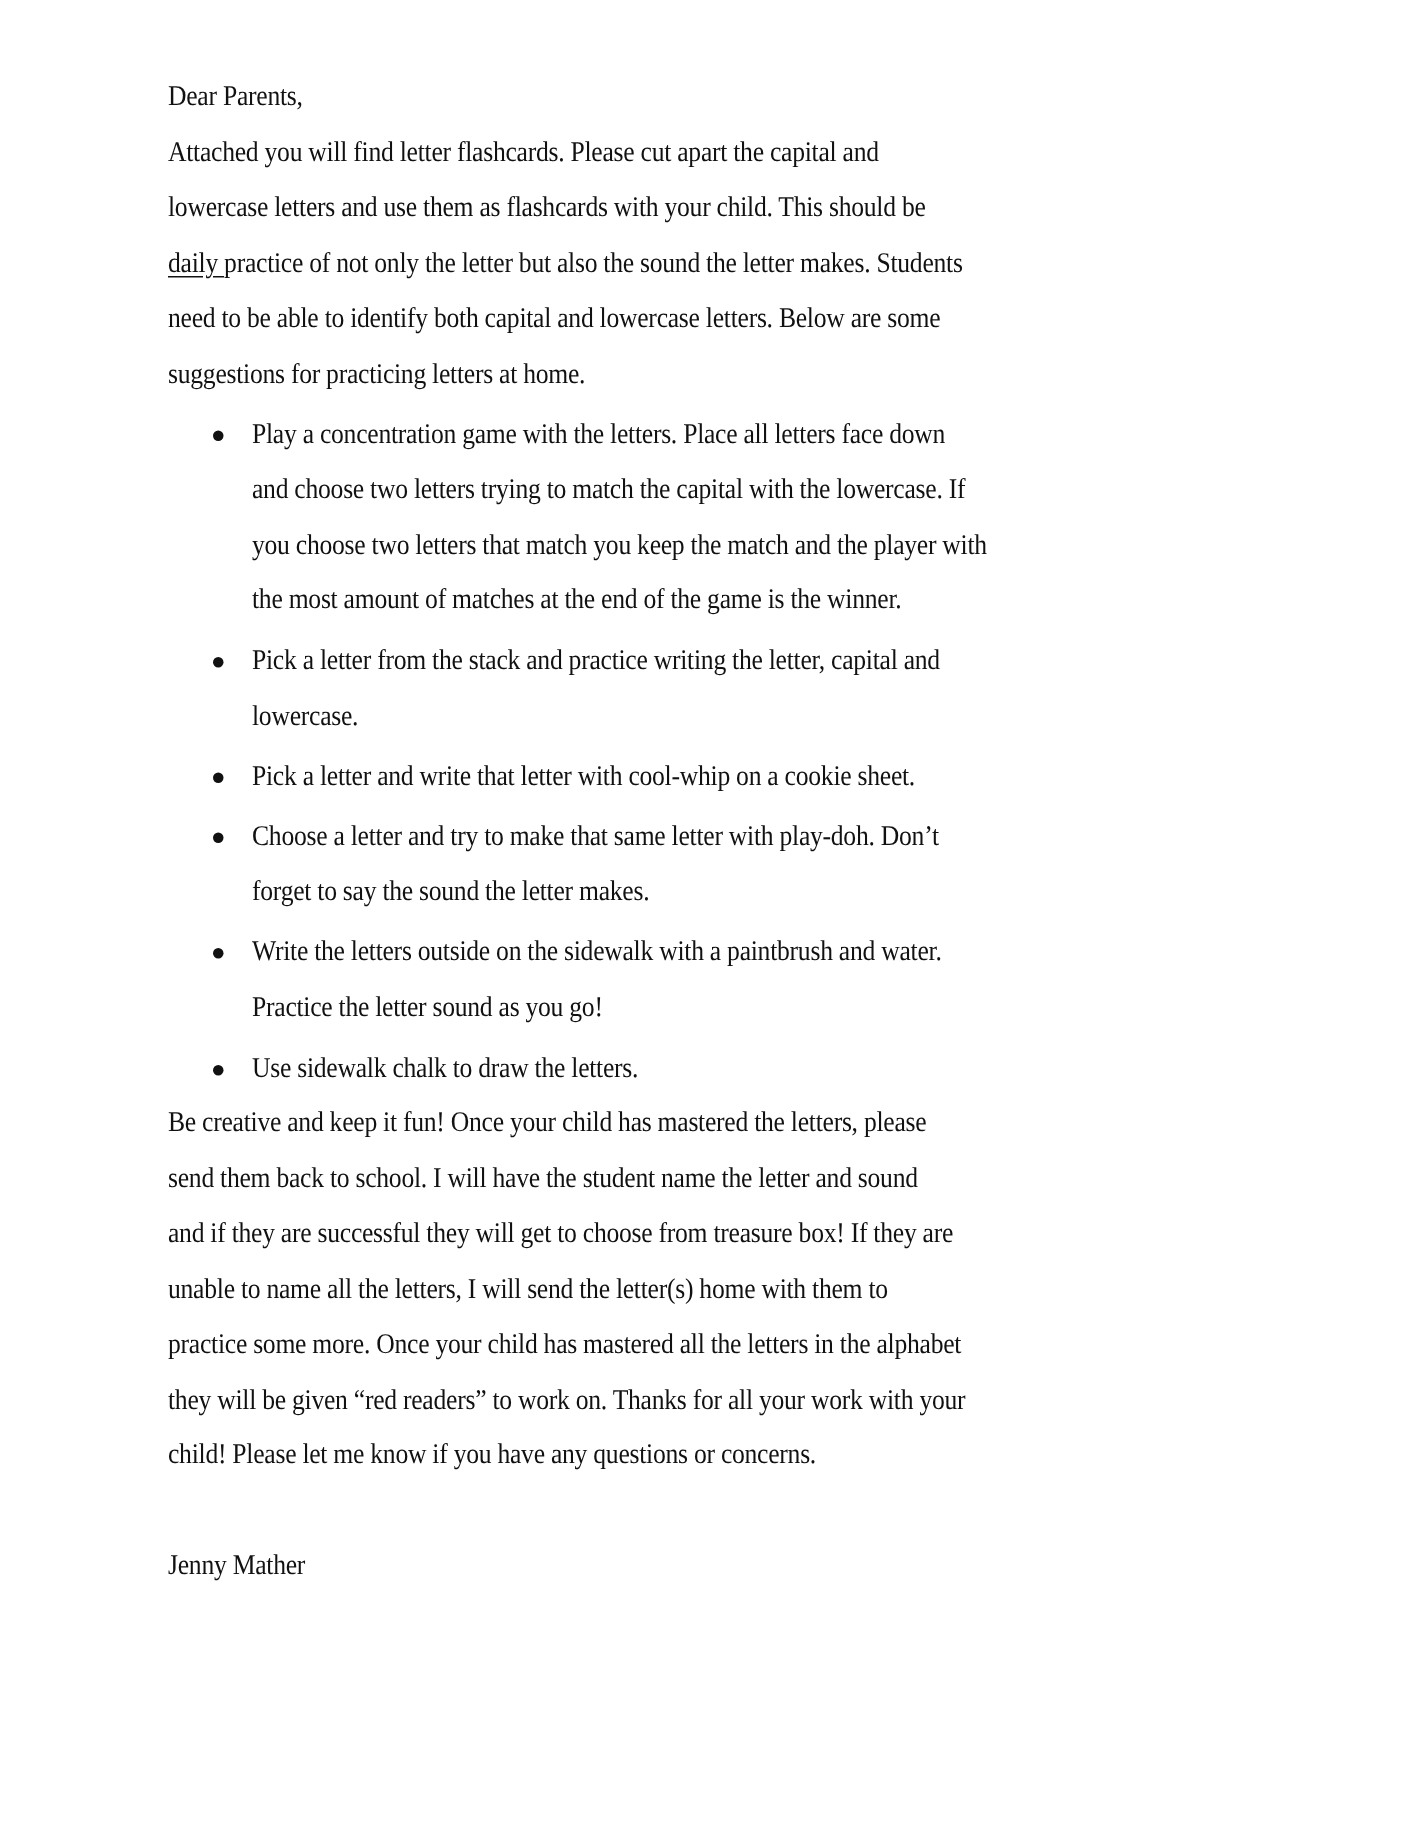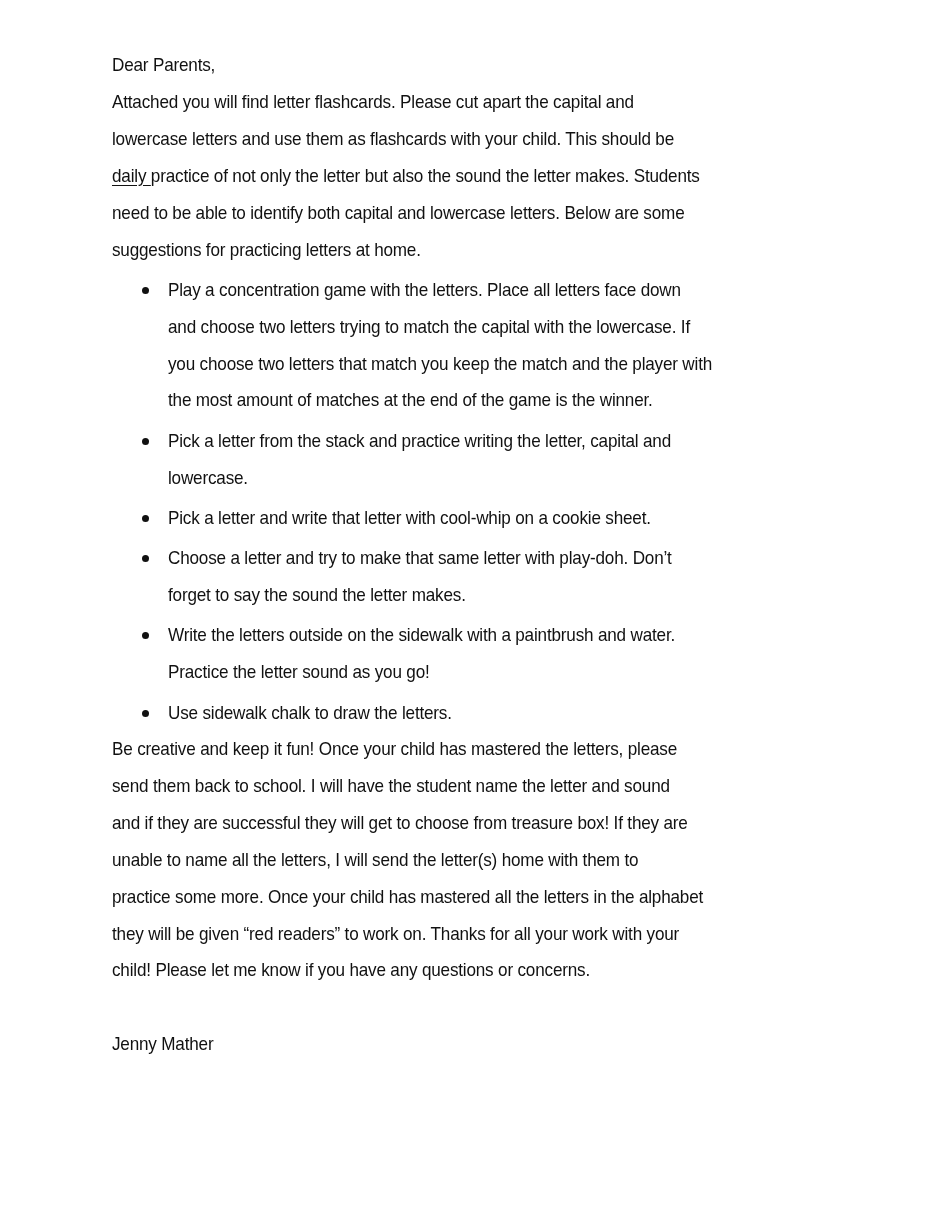--- a/index.html
+++ b/index.html
@@ -1,18 +1,18 @@
 <!DOCTYPE html>
 <html><head>
 <meta charset="utf-8">
 <style>
   html, body { margin: 0; padding: 0; background: #ffffff; }
   body { width: 950px; height: 1230px; position: relative; overflow: hidden;
          font-family: "Liberation Sans Narrow", "Liberation Sans", sans-serif; color: #111111; }
-  .page { position: absolute; left: 0; top: 0; width: 950px; height: 1160px; background: #fff; }
+  .page { position: absolute; left: 0; top: 0; width: 950px; height: 1160px; background: #fff; font-family: Liberation Serif, serif; }
   .line { position: absolute; left: 112px; height: 24px; line-height: 24px; font-size: 19px;
           white-space: nowrap; transform-origin: left center; letter-spacing: -0.2px; }
   .bline { left: 168px; }
   .dot { position: absolute; left: 142px; width: 7px; height: 7px; border-radius: 50%; background: #111; }
   .ul { text-decoration: underline; text-underline-offset: 3px; }
 </style>
 </head>
 <body>
 
 <div class="page">

